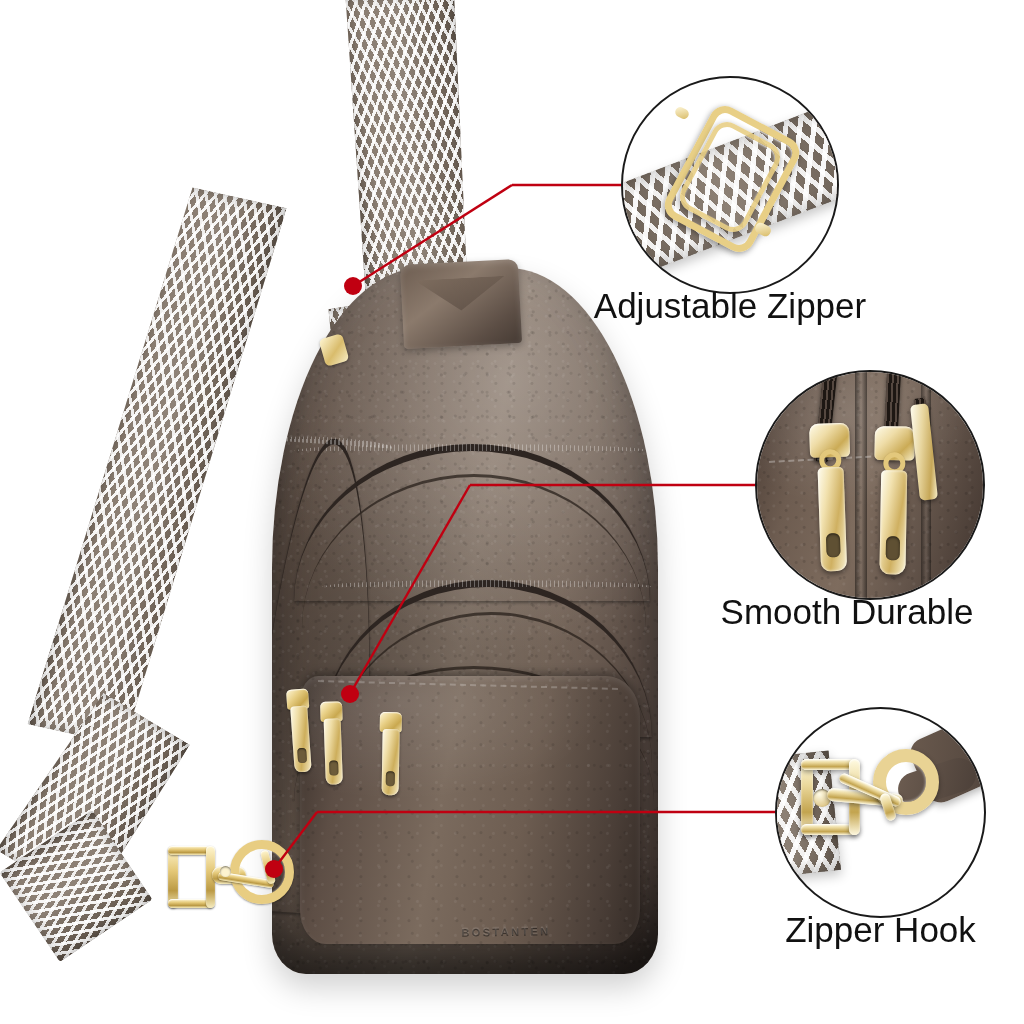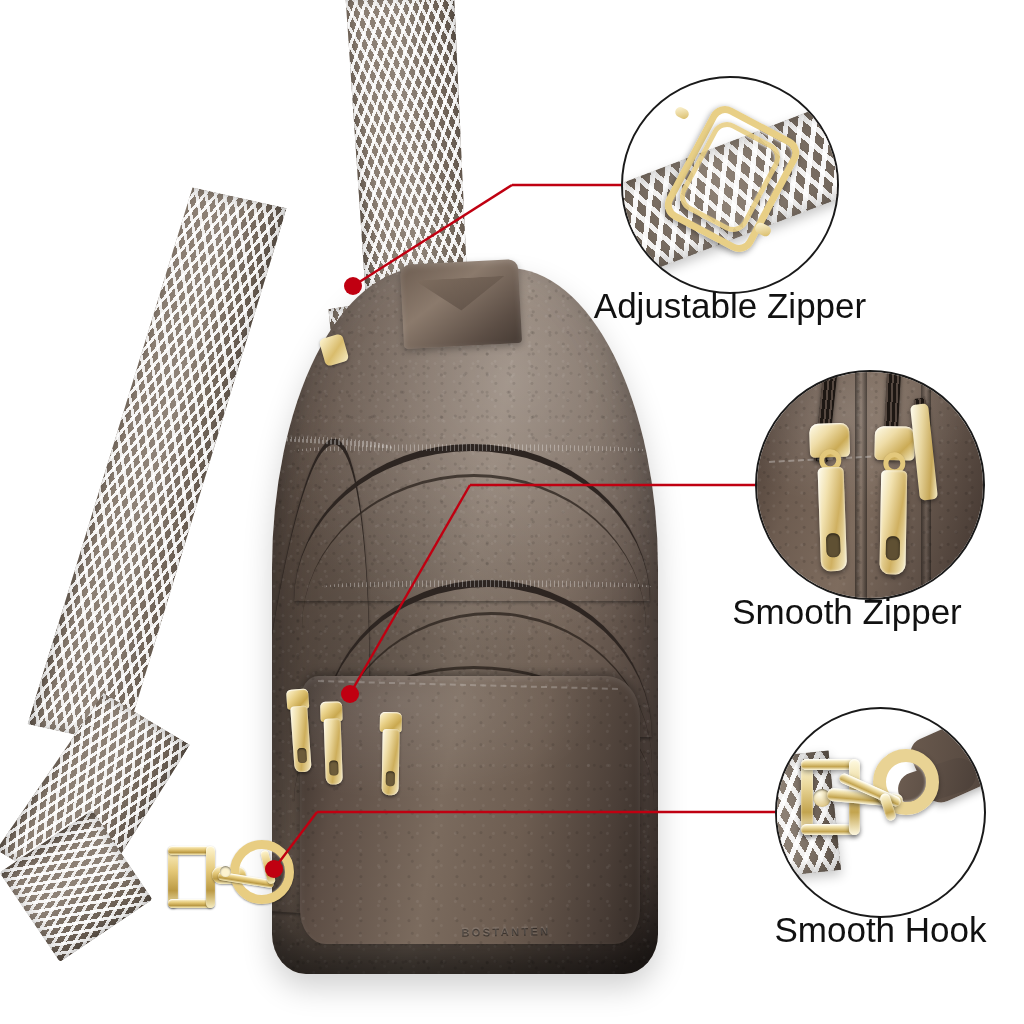--- a/index.html
+++ b/index.html
@@ -414,21 +414,21 @@
           <div class="neck"></div>
           <div class="tab"></div>
       </div>
       <div class="c-pull" style="left:118px;top:54px;transform:rotate(1deg);">
         <div class="head"></div>
           <div class="neck"></div>
           <div class="tab"></div>
       </div>
       <div class="abs" style="left:158px;top:32px;width:18px;height:96px;border-radius:5px;background:linear-gradient(100deg,#fffdf0,#e8d69f 40%,#c6a758 75%,#f9f1cf);box-shadow:0 2px 4px rgba(0,0,0,.4);transform:rotate(-6deg);"></div>
     </div>
-    <div class="callout-label" style="top:224px;font-size:35px;left:40%;">Smooth Zipper</div>
+    <div class="callout-label" style="top:224px;font-size:35px;left:40%;">Smooth Durable</div>
   </div>
 
   <div class="callout" style="left:775px;top:707px;width:211px;height:211px;">
     <div class="callout-circle" style="width:211px;height:211px;">
 
       <div class="c-strap" style="left:-34px;top:46px;width:92px;height:120px;transform:rotate(-6deg);"></div>
 
       <div class="abs" style="left:138px;top:14px;width:96px;height:68px;border-radius:16px;background:linear-gradient(120deg,#6a5a4e,#4b3f38);transform:rotate(-24deg);box-shadow:0 3px 8px rgba(0,0,0,.3);"></div>
       <div class="abs" style="left:120px;top:56px;width:80px;height:34px;border-radius:17px;background:linear-gradient(120deg,#6d5d51,#4b3f38);transform:rotate(-18deg);"></div>
 
@@ -439,16 +439,16 @@
 
       <div class="abs" style="left:36px;top:80px;width:18px;height:18px;border-radius:50%;background:radial-gradient(circle at 35% 30%,#fffbe6,#d3b569);box-shadow:inset 0 1px 2px rgba(0,0,0,.5);"></div>
 
       <div class="c-hook-bar" style="left:50px;top:82px;width:76px;height:13px;border-radius:7px;transform:rotate(5deg);"></div>
 
       <div class="c-hook-ring" style="left:96px;top:40px;width:66px;height:66px;border-width:13px;"></div>
 
       <div class="c-hook-bar" style="left:60px;top:76px;width:66px;height:10px;transform:rotate(24deg);"></div>
       <div class="c-hook-bar" style="left:106px;top:84px;width:10px;height:28px;transform:rotate(-18deg);"></div>
     </div>
-    <div class="callout-label" style="top:205px;font-size:35px;">Smooth Hook</div>
+    <div class="callout-label" style="top:205px;font-size:35px;">Zipper Hook</div>
   </div>
 
 </div>
 
 </body></html>

